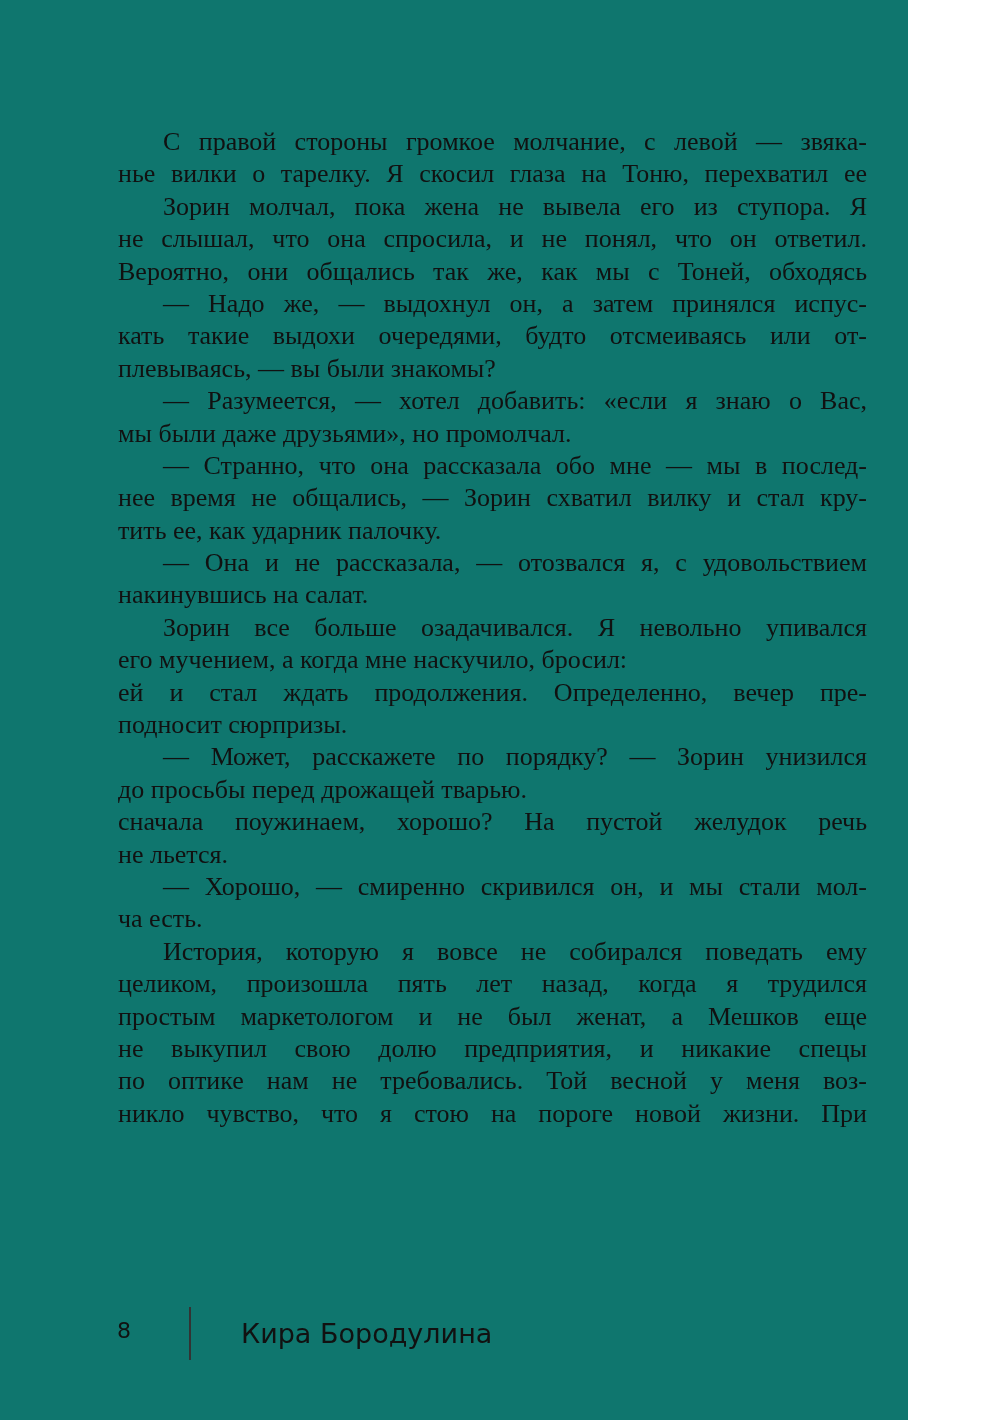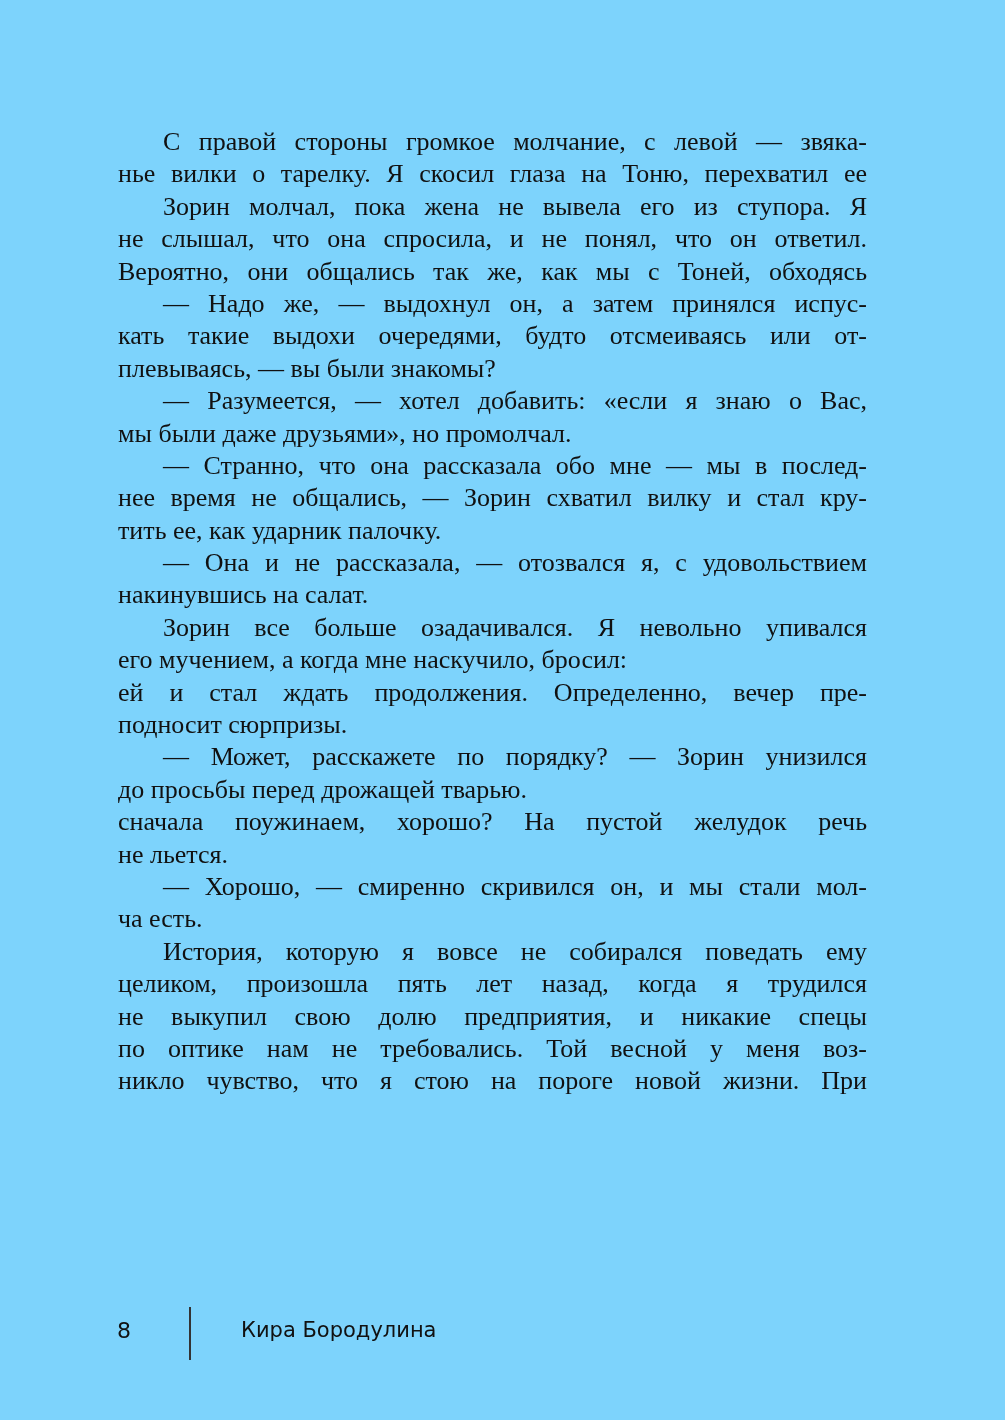--- a/index.html
+++ b/index.html
@@ -1,35 +1,35 @@
 <!DOCTYPE html>
 <html><head>
 <meta charset="utf-8">
 <style>
   html, body { margin: 0; padding: 0; background: #ffffff; }
   body { width: 1005px; height: 1420px; position: relative; overflow: hidden; }
-  .page { position: absolute; left: 0; top: 0; width: 1005px; height: 1420px; background: #7dd3fc; }
+  .page { position: absolute; left: 0; top: 0; width: 908px; height: 1420px; background: #0f766e; }
   .text { position: absolute; left: 118px; top: 126px; width: 749px; }
   .line {
     font-family: "Liberation Serif", "DejaVu Serif", serif;
     font-size: 26px; line-height: 32.4px; height: 32.4px;
     color: #111; white-space: nowrap;
     text-align: justify; text-align-last: justify;
     transform-origin: left center;
   }
   .line.indent { padding-left: 45px; }
   .line.last { text-align-last: left; }
   .footer-num {
     position: absolute; left: 117px; top: 1318px;
     font-family: "DejaVu Sans", "Liberation Sans", sans-serif; font-size: 22px; color: #111;
   }
   .footer-divider { position: absolute; left: 189px; top: 1307px; width: 2px; height: 53px; background: #333; }
   .footer-author {
     position: absolute; left: 241px; top: 1318px;
-    font-family: "DejaVu Sans", "Liberation Sans", sans-serif; font-size: 21px; color: #111;
+    font-family: "DejaVu Sans", "Liberation Sans", sans-serif; font-size: 27px; color: #111;
   }
 </style>
 </head>
 <body>
 
 <div class="page">
   <div class="text" id="text">
       <div class="line indent"><span>С правой стороны громкое молчание, с левой — звяка-</span></div>
       <div class="line"><span>нье вилки о тарелку. Я скосил глаза на Тоню, перехватил ее</span></div>
       <div class="line indent"><span>Зорин молчал, пока жена не вывела его из ступора. Я</span></div>
@@ -50,20 +50,21 @@
       <div class="line"><span>ей и стал ждать продолжения. Определенно, вечер пре-</span></div>
       <div class="line last">подносит сюрпризы.</div>
       <div class="line indent"><span>— Может, расскажете по порядку? — Зорин унизился</span></div>
       <div class="line last">до просьбы перед дрожащей тварью.</div>
       <div class="line"><span>сначала поужинаем, хорошо? На пустой желудок речь</span></div>
       <div class="line last">не льется.</div>
       <div class="line indent"><span>— Хорошо, — смиренно скривился он, и мы стали мол-</span></div>
       <div class="line last">ча есть.</div>
       <div class="line indent"><span>История, которую я вовсе не собирался поведать ему</span></div>
       <div class="line"><span>целиком, произошла пять лет назад, когда я трудился</span></div>
+      <div class="line"><span>простым маркетологом и не был женат, а Мешков еще</span></div>
       <div class="line"><span>не выкупил свою долю предприятия, и никакие спецы</span></div>
       <div class="line"><span>по оптике нам не требовались. Той весной у меня воз-</span></div>
       <div class="line"><span>никло чувство, что я стою на пороге новой жизни. При</span></div>
     </div>
   <div class="footer-num">8</div>
   <div class="footer-divider"></div>
   <div class="footer-author">Кира Бородулина</div>
 </div>
 
 </body></html>

